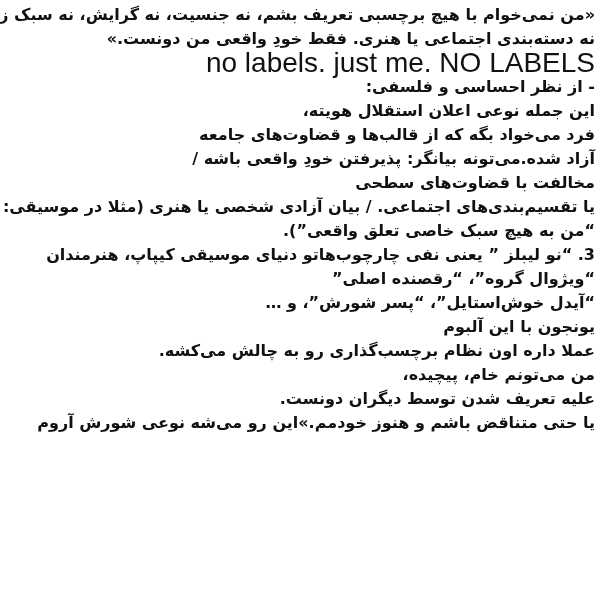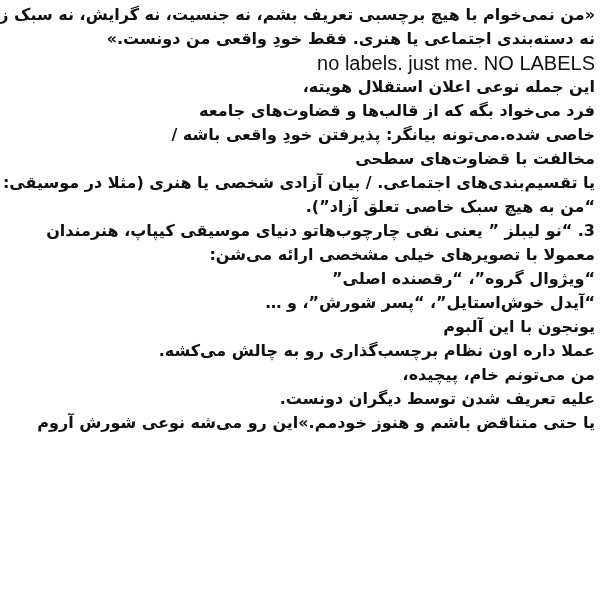--- a/index.html
+++ b/index.html
@@ -27,41 +27,41 @@
       font-size: 16px;
       line-height: 24px;
       height: 24px;
       color: #111111;
       white-space: nowrap;
       unicode-bidi: plaintext;
     }
     .line.en {
       font-family: "Liberation Sans", sans-serif;
       font-weight: normal;
-      font-size: 20px;
+      font-size: 28px;
       letter-spacing: 0px;
       direction: ltr;
       text-align: right;
     }
   </style>
 </head>
 <body>
 
 <div class="doc">
   <div class="line">«من نمی‌خوام با هیچ برچسبی تعریف بشم، نه جنسیت، نه گرایش، نه سبک زندگی،</div>
   <div class="line">نه دسته‌بندی اجتماعی یا هنری.  فقط خودِ واقعی من دونست.»</div>
   <div class="line en">no labels. just me. NO LABELS</div>
+  <div class="line">- از نظر احساسی و فلسفی:</div>
   <div class="line">این جمله نوعی اعلان استقلال هویته،</div>
   <div class="line">فرد می‌خواد بگه که از قالب‌ها و قضاوت‌های جامعه</div>
-  <div class="line">خاصی شده.می‌تونه بیانگر: پذیرفتن خودِ واقعی باشه /</div>
+  <div class="line">آزاد شده.می‌تونه بیانگر: پذیرفتن خودِ واقعی باشه /</div>
   <div class="line">مخالفت با قضاوت‌های سطحی</div>
   <div class="line">یا تقسیم‌بندی‌های اجتماعی. / بیان آزادی شخصی یا هنری (مثلا در موسیقی:</div>
-  <div class="line">“من به هیچ سبک خاصی تعلق آزاد”).</div>
+  <div class="line">“من به هیچ سبک خاصی تعلق واقعی”).</div>
   <div class="line">3. “نو لیبلز ” یعنی نفی چارچوب‌هاتو دنیای موسیقی کیپاپ، هنرمندان</div>
-  <div class="line">معمولا با تصویرهای خیلی مشخصی ارائه می‌شن:</div>
   <div class="line">“ویژوال گروه”، “رقصنده اصلی”</div>
   <div class="line">“آیدل خوش‌استایل”، “پسر شورش”، و …</div>
   <div class="line">یونجون با این آلبوم</div>
   <div class="line">عملا داره اون نظام برچسب‌گذاری رو به چالش می‌کشه.</div>
   <div class="line">من می‌تونم خام، پیچیده،</div>
   <div class="line">علیه تعریف شدن توسط دیگران دونست.</div>
   <div class="line">یا حتی متناقض باشم و هنوز خودمم.»این رو می‌شه نوعی شورش آروم</div>
 </div>
 
 </body></html>

